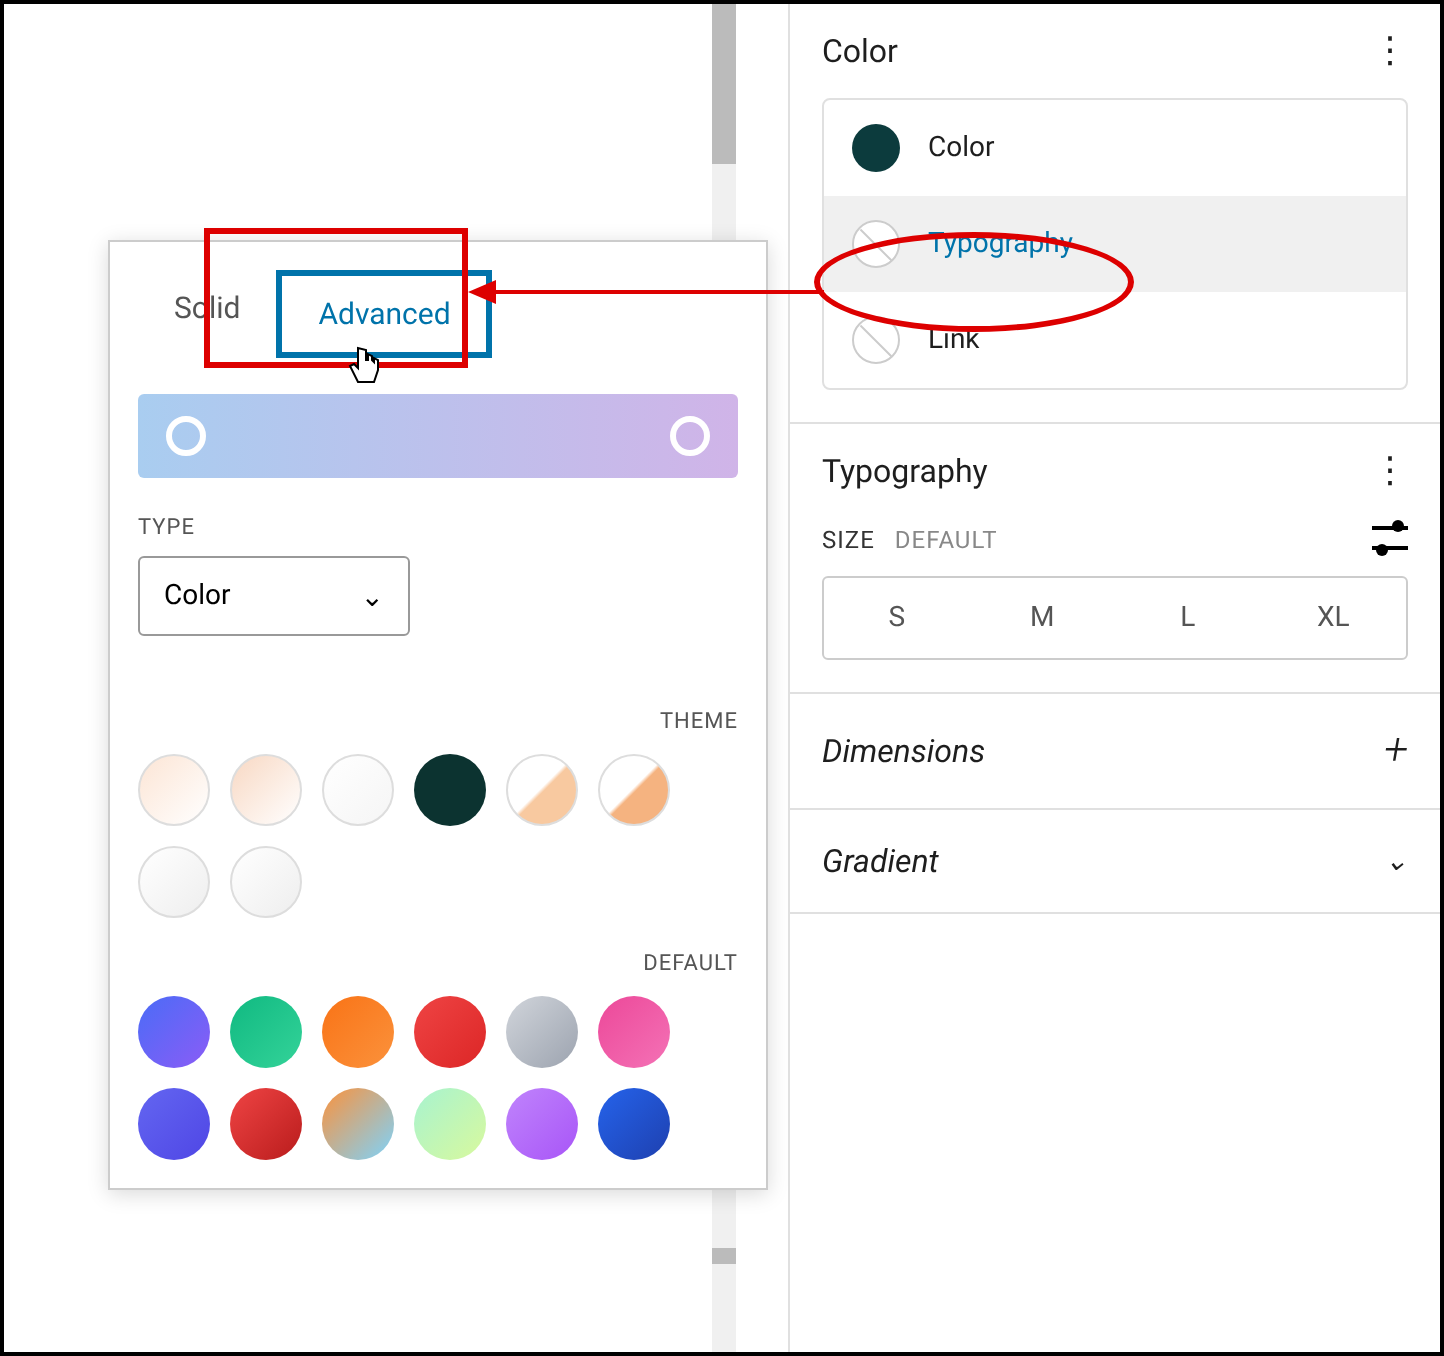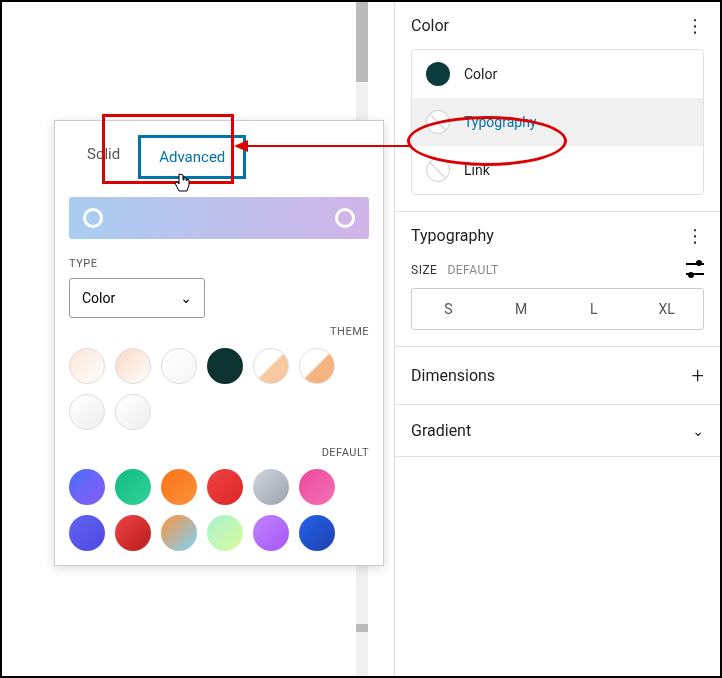--- a/index.html
+++ b/index.html
@@ -30,36 +30,36 @@
 .settings-icon::before, .settings-icon::after { content: ""; position: absolute; background: #000; }
 .settings-icon::before { width: 100%; height: 2px; top: 3px; left: 0; }
 .settings-icon::after { width: 100%; height: 2px; bottom: 3px; left: 0; }
 .settings-knob1, .settings-knob2 { position: absolute; width: 6px; height: 6px; background: #000; border-radius: 50%; }
 .settings-knob1 { top: 0; right: 2px; }
 .settings-knob2 { bottom: 0; left: 2px; }
 
 .size-buttons { display: flex; border: 1px solid #ccc; border-radius: 3px; overflow: hidden; }
 .size-btn { flex: 1; text-align: center; padding: 12px 0; font-size: 14px; color: #555; cursor: pointer; }
 
-.collapsible { display: flex; justify-content: space-between; align-items: center; padding: 16px; font-size: 16px; color: #1e1e1e; cursor: pointer; }
+.collapsible { display: flex; justify-content: space-between; align-items: center; padding: 16px; font-size: 16px; color: #1e1e1e; cursor: pointer; font-style: italic; }
 .plus { font-size: 22px; font-weight: 300; }
 .chevron { font-size: 14px; }
 
 .popover { position: absolute; left: 52px; top: 118px; width: 330px; background: #fff; border: 1px solid #ccc; box-shadow: 0 2px 10px rgba(0,0,0,0.15); padding: 14px; }
 .tabs { display: flex; gap: 0; margin-bottom: 18px; position: relative; }
 .tab { padding: 10px 18px; font-size: 15px; color: #555; cursor: pointer; }
 .tab.active { color: #0073aa; border: 3px solid #0073aa; }
 
 .highlight-box { position: absolute; border: 3px solid #d00; pointer-events: none; }
 .highlight-tab { left: 100px; top: 112px; width: 132px; height: 70px; }
 
 .gradient-preview { width: 100%; height: 42px; border-radius: 3px; background: linear-gradient(90deg, #a9cdf0, #d0b4e8); position: relative; display: flex; align-items: center; justify-content: space-between; padding: 0 14px; margin-bottom: 18px; }
 .handle { width: 20px; height: 20px; border: 3px solid #fff; border-radius: 50%; }
 
-.popover-row { display: flex; gap: 20px; margin-bottom: 7px; }
+.popover-row { display: flex; gap: 20px; margin-bottom: 36px; }
 .field-group { display: flex; flex-direction: column; gap: 8px; }
 .field-label { font-size: 11px; letter-spacing: 0.5px; color: #555; text-transform: uppercase; }
 .select-box { width: 136px; height: 40px; border: 1px solid #999; border-radius: 3px; display: flex; align-items: center; justify-content: space-between; padding: 0 12px; font-size: 14px; cursor: pointer; }
 .angle-box { width: 56px; height: 40px; border: 1px solid #999; border-radius: 3px; display: flex; align-items: center; justify-content: center; position: relative; cursor: text; }
 .angle-dot { width: 3px; height: 3px; background: #0073aa; border-radius: 50%; }
 .angle-dial { width: 40px; height: 40px; border: 1px solid #999; border-radius: 50%; position: relative; cursor: pointer; }
 .dial-dot { position: absolute; width: 4px; height: 4px; background: #0073aa; border-radius: 50%; top: 3px; right: 12px; }
 
 .section-label { font-size: 11px; letter-spacing: 0.5px; color: #555; text-transform: uppercase; margin-bottom: 10px; text-align: right; }
 .swatch-grid { display: flex; flex-wrap: wrap; gap: 10px; margin-bottom: 16px; }

